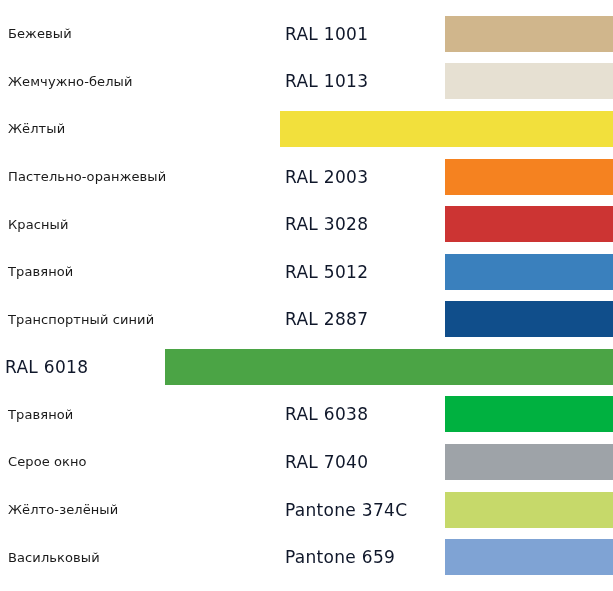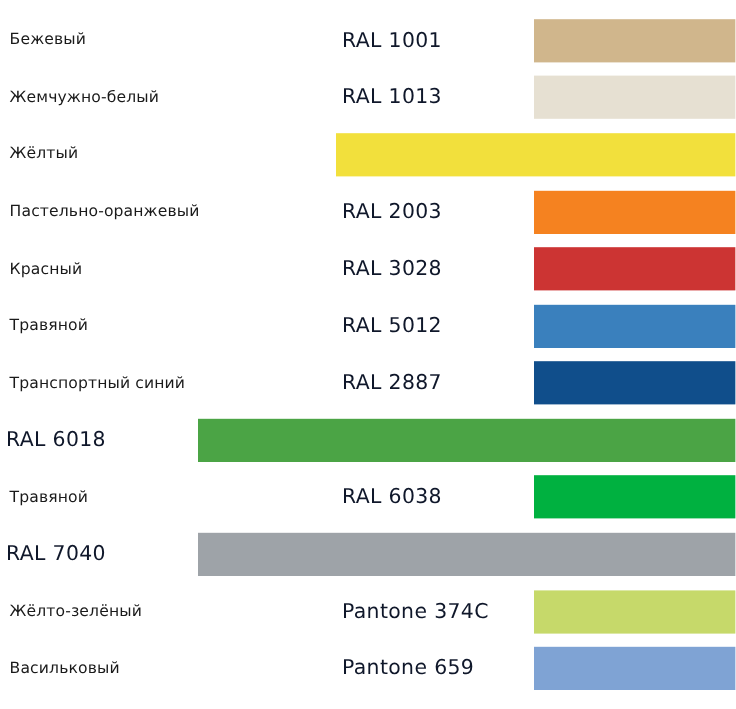--- a/index.html
+++ b/index.html
@@ -126,20 +126,21 @@
 
   <div class="color-row">
     <div class="cell-name">Травяной</div>
     <div class="cell-code">RAL 6038</div>
     <div class="cell-swatch">
       <div class="swatch" style="background-color: rgb(0, 177, 64);"></div>
     </div>
   </div>
 
   <div class="color-row">
+    <div class="cell-name">Серое окно</div>
     <div class="cell-code">RAL 7040</div>
     <div class="cell-swatch">
       <div class="swatch" style="background-color: rgb(158, 163, 168);"></div>
     </div>
   </div>
 
   <div class="color-row">
     <div class="cell-name">Жёлто-зелёный</div>
     <div class="cell-code">Pantone 374C</div>
     <div class="cell-swatch">

